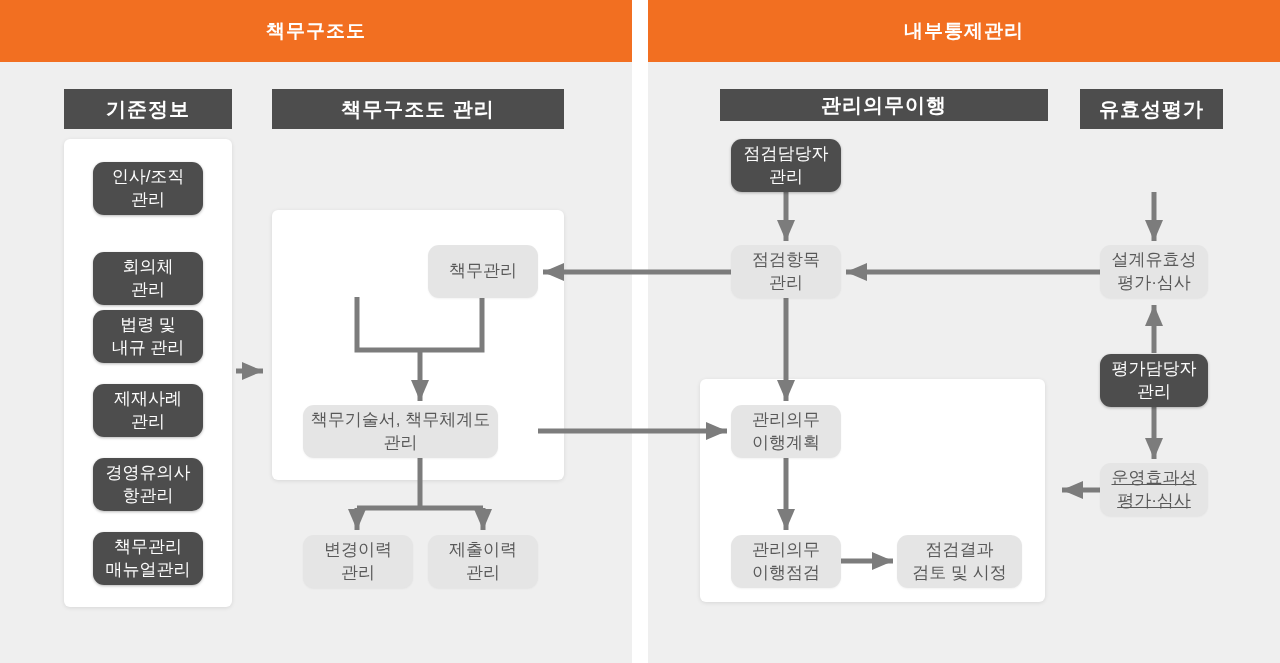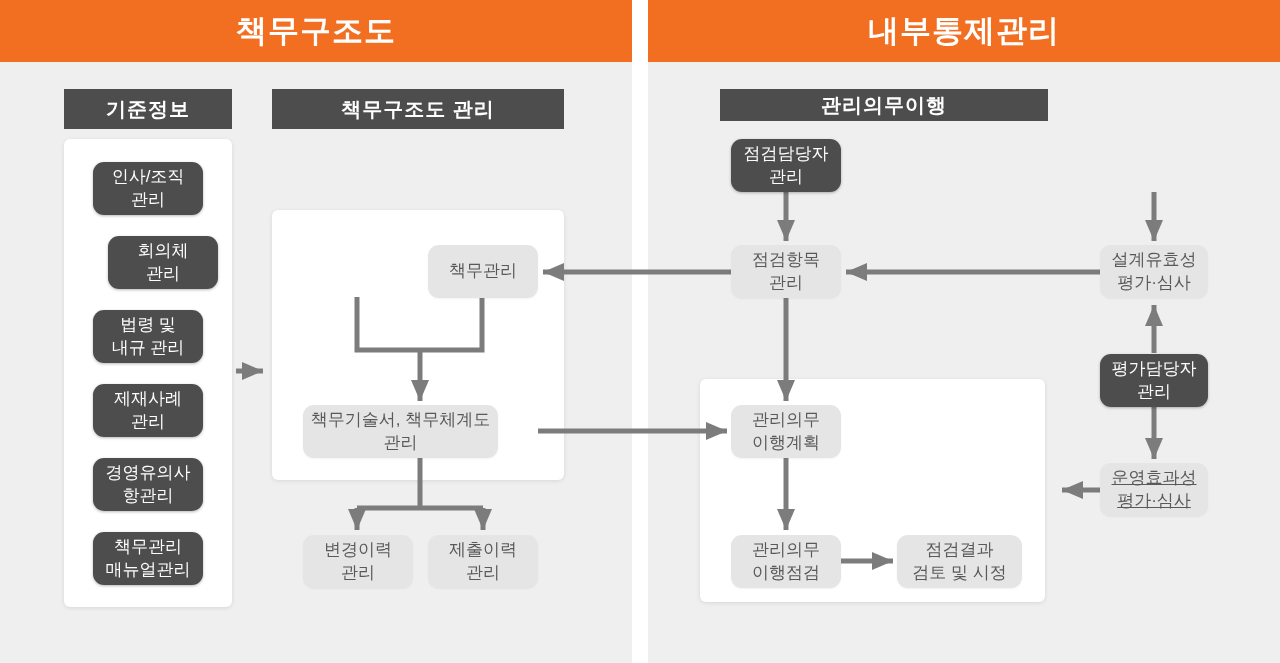--- a/index.html
+++ b/index.html
@@ -2,21 +2,21 @@
 <html><head>
 <meta charset="utf-8">
 <style>
   html,body{margin:0;padding:0;background:#EFEFEF;}
   #stage{
     position:relative;width:1280px;height:663px;background:#EFEFEF;
     font-family:"Liberation Sans","DejaVu Sans",sans-serif;overflow:hidden;
   }
   .abs{position:absolute;box-sizing:border-box;}
   .banner{
-    background:#F26F21;color:#FFFFFF;font-size:31px;font-weight:bold;
+    background:#F26F21;color:#FFFFFF;font-size:19px;font-weight:bold;
     display:flex;align-items:center;justify-content:center;letter-spacing:1px;
   }
   .hdr{
     background:#4D4D4D;color:#FFFFFF;font-size:20px;font-weight:bold;
     display:flex;align-items:center;justify-content:center;letter-spacing:1px;
   }
   .panel{
     background:#FFFFFF;border-radius:6px;
     box-shadow:0 1px 4px rgba(0,0,0,0.10);
   }
@@ -50,20 +50,23 @@
   </div>
 
   <div class="abs hdr" style="left:64px;top:89px;width:168px;height:40px;">
     <span>기준정보</span>
   </div>
   <div class="abs hdr" style="left:272px;top:89px;width:292px;height:40px;">
     <span>책무구조도 관리</span>
   </div>
   <div class="abs hdr" style="left:720px;top:89px;width:328px;height:32px;">
     <span>관리의무이행</span>
+  </div>
+  <div class="abs hdr" style="left:1080px;top:89px;width:143px;height:40px;">
+    <span>유효성평가</span>
   </div>
 
   <div class="abs panel" style="left:64px;top:139px;width:168px;height:468px;"></div>
   <div class="abs panel" style="left:272px;top:210px;width:292px;height:270px;"></div>
   <div class="abs panel" style="left:700px;top:379px;width:345px;height:223px;"></div>
 
   <svg class="flow" width="1280" height="663" viewBox="0 0 1280 663">
     <defs>
       <marker id="ah" markerUnits="strokeWidth" markerWidth="4.6" markerHeight="4" refX="4.2" refY="1.8" orient="auto">
         <path d="M0,0 L4.2,1.8 L0,3.6 Z" fill="#7C7C7C"></path>
@@ -99,21 +102,21 @@
       <line x1="1154" y1="353" x2="1154" y2="305" marker-end="url(#ah)"></line>
 
       <line x1="1154" y1="407" x2="1154" y2="459" marker-end="url(#ah)"></line>
 
       <line x1="1100" y1="490" x2="1062" y2="490" marker-end="url(#ah)"></line>
     </g>
   </svg>
 
   <div class="abs bx dark" style="left:93px;top:162px;width:110px;height:53px;">인사/조직
 관리</div>
-  <div class="abs bx dark" style="left:93px;top:236px;width:110px;height:53px;margin-left:15px;">회의체
+  <div class="abs bx dark" style="left:93px;top:252px;width:110px;height:53px;">회의체
 관리</div>
   <div class="abs bx dark" style="left:93px;top:310px;width:110px;height:53px;">법령 및
 내규 관리</div>
   <div class="abs bx dark" style="left:93px;top:384px;width:110px;height:53px;border-radius:11px;">제재사례
 관리</div>
   <div class="abs bx dark" style="left:93px;top:458px;width:110px;height:53px;">경영유의사
 항관리</div>
   <div class="abs bx dark" style="left:93px;top:532px;width:110px;height:53px;">책무관리
 매뉴얼관리</div>
 

